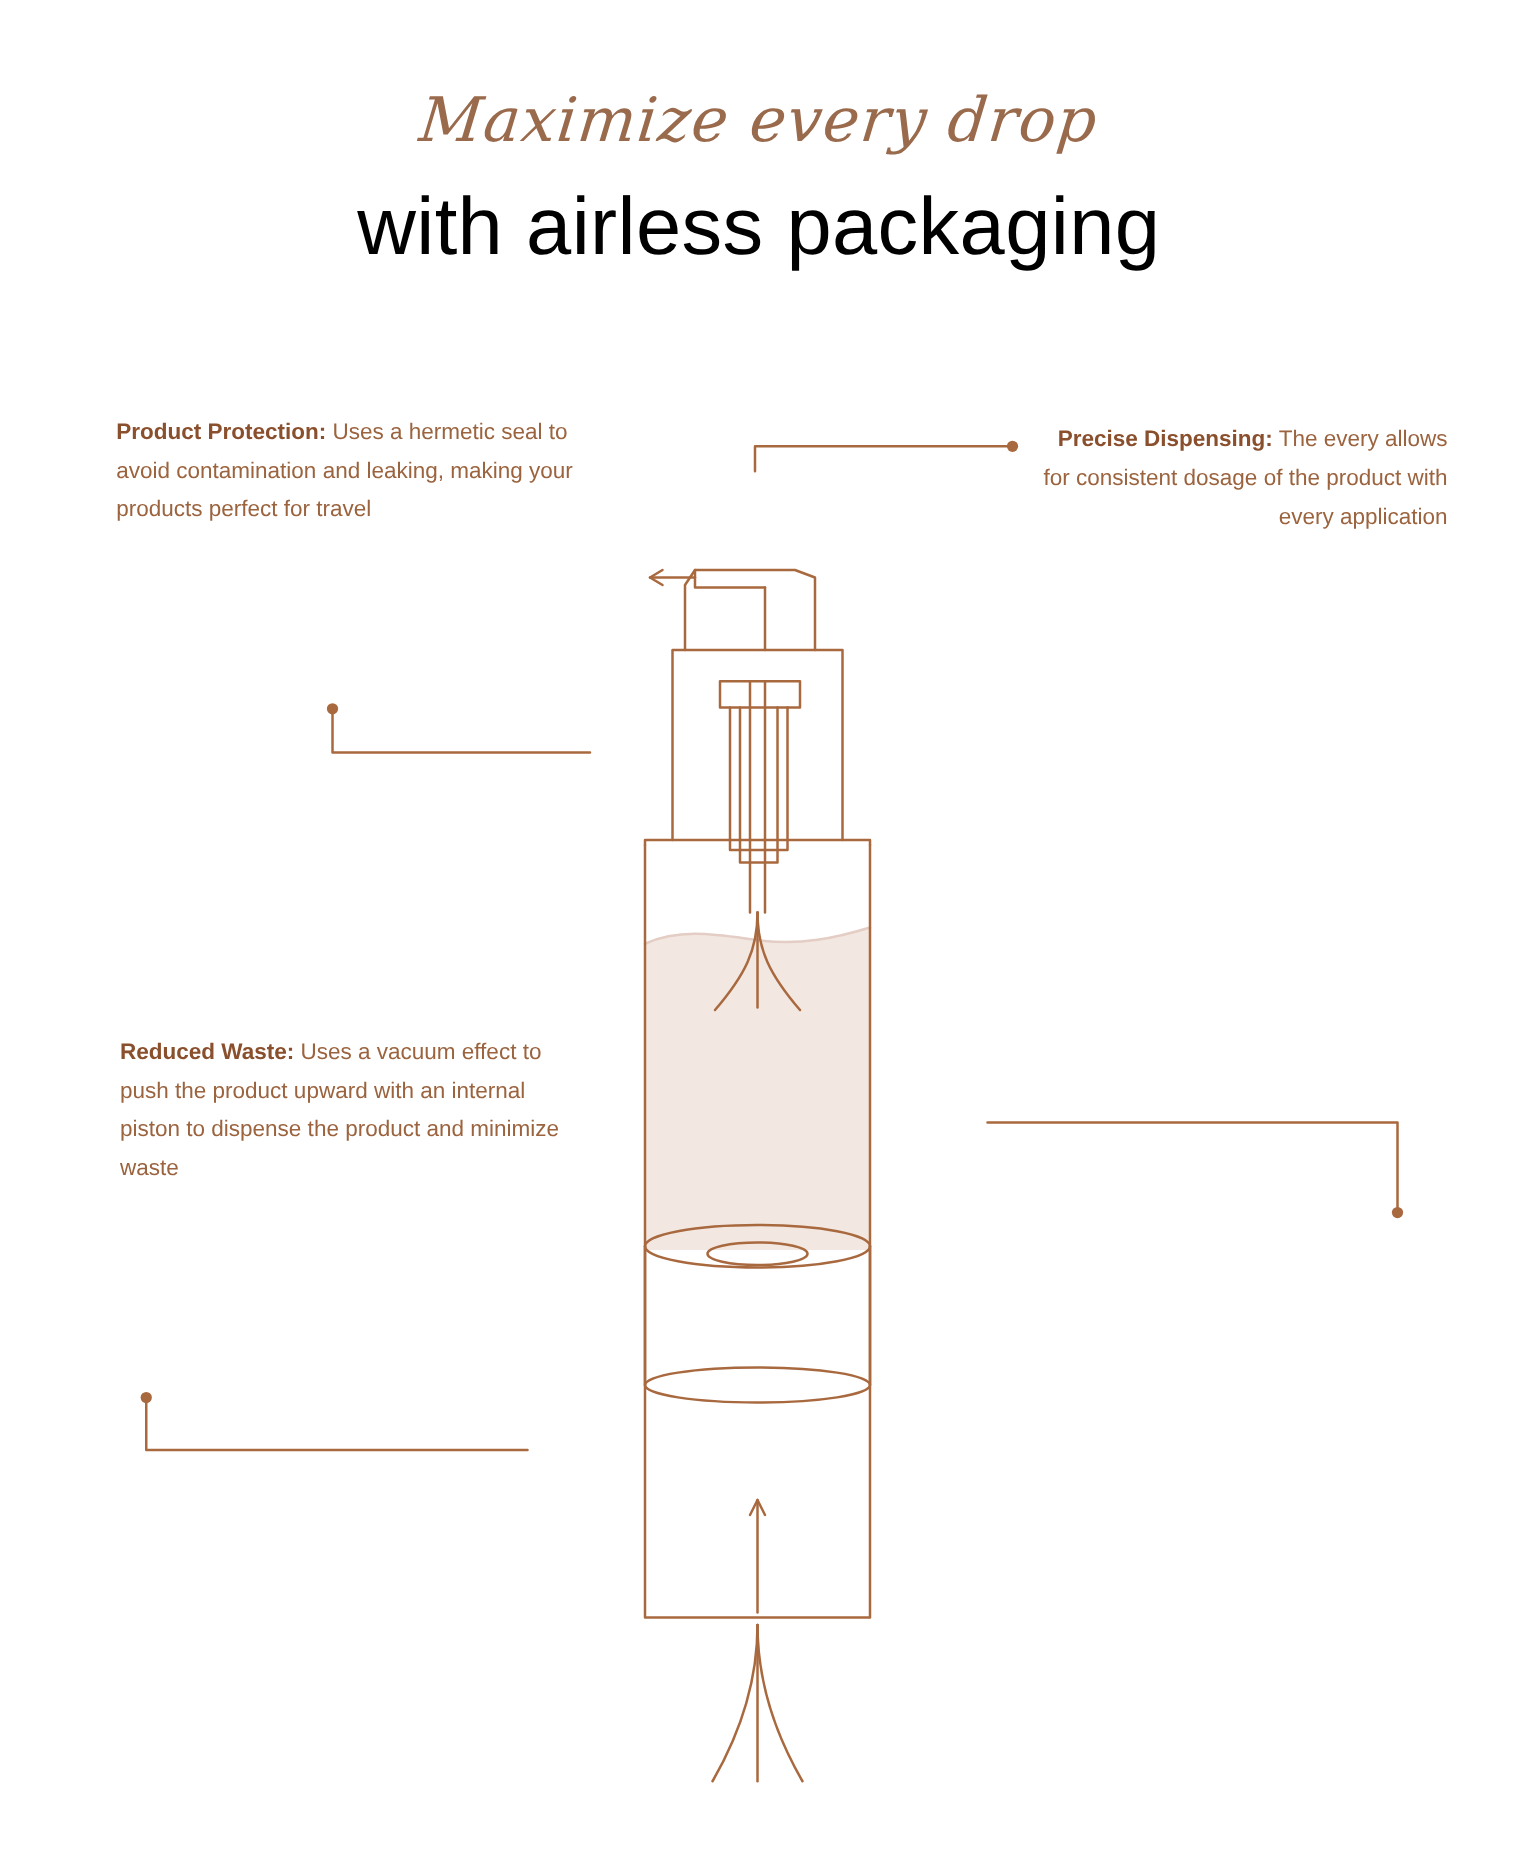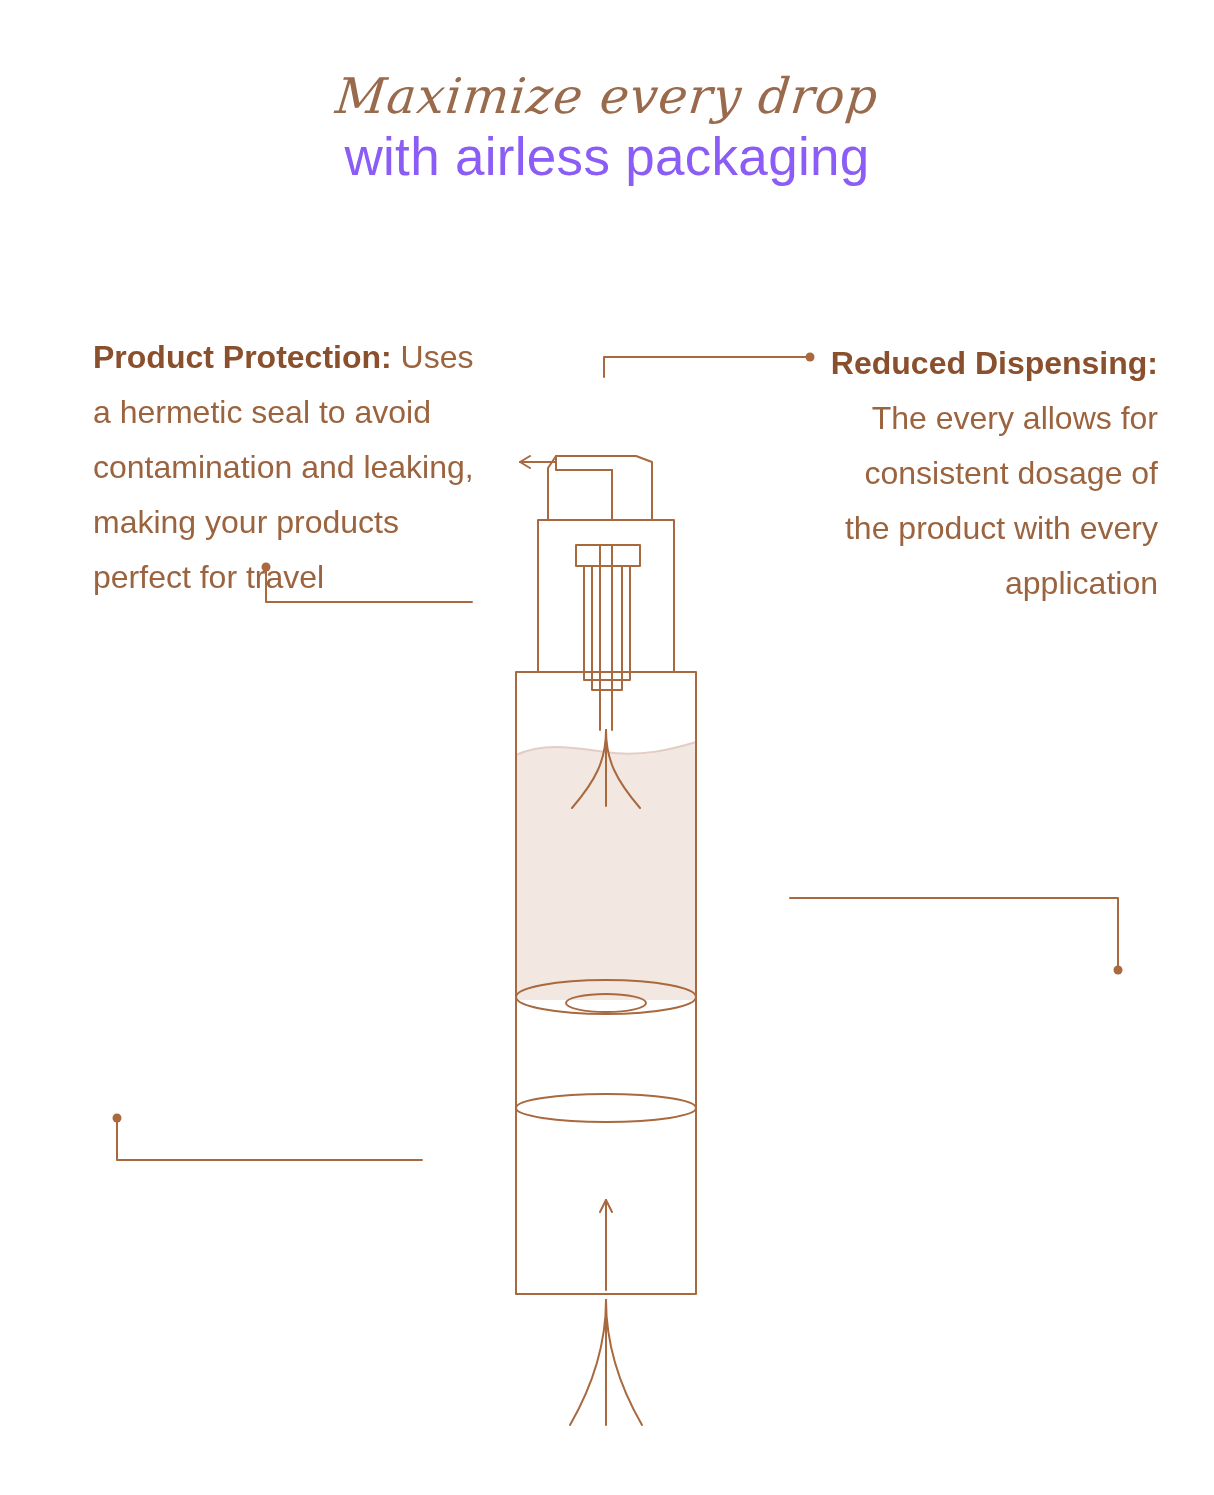--- a/index.html
+++ b/index.html
@@ -33,31 +33,32 @@
     font-style: italic;
     font-size: 49px;
     font-weight: 400;
     letter-spacing: 1px;
     color: #9a6a4c;
     line-height: 1.1;
     transform: skewX(-6deg);
   }
   .heading-main {
     font-family: "Liberation Sans", sans-serif;
-    font-size: 53px;
+    font-size: 65px;
     font-weight: 400;
-    color: #8b5cf6;
+    color: #000000;
     line-height: 1.25;
+    margin-top: 16px;
     letter-spacing: 0.3px;
   }
 
   
   .callout {
     position: absolute;
-    font-size: 32px;
+    font-size: 18px;
     line-height: 1.72;
     color: #9b633e;
   }
   .callout b {
     font-weight: 700;
     color: #8a4f2c;
   }
   .callout-left { text-align: left; }
   .callout-right { text-align: right; }
 
@@ -83,23 +84,26 @@
 
   <div class="heading">
     <div class="heading-script">Maximize every drop</div>
     <div class="heading-main">with airless packaging</div>
   </div>
 
   <div class="callout callout-left" id="callout-product-protection">
     <b>Product Protection:</b><span> Uses a hermetic seal to avoid contamination and leaking, making your products perfect for travel</span>
   </div>
 
+  <div class="callout callout-left" id="callout-reduced-waste">
+    <b>Reduced Waste:</b><span> Uses a vacuum effect to push the product upward with an internal piston to dispense the product and minimize waste</span>
+  </div>
 
   <div class="callout callout-right" id="callout-precise-dispensing">
-    <b>Reduced Dispensing:</b><span> The every allows for consistent dosage of the product with every application</span>
+    <b>Precise Dispensing:</b><span> The every allows for consistent dosage of the product with every application</span>
   </div>
 
 
   <svg class="art" viewBox="0 0 1214 1495">
     <g fill="none" stroke="#a9693f" stroke-width="2" stroke-linecap="round" stroke-linejoin="round">
 
       <g>
         <path d="M604 377 L604 357 L807 357"></path>
         <circle cx="810" cy="357" r="4.5" fill="#a9693f" stroke="none"></circle>
       </g>

